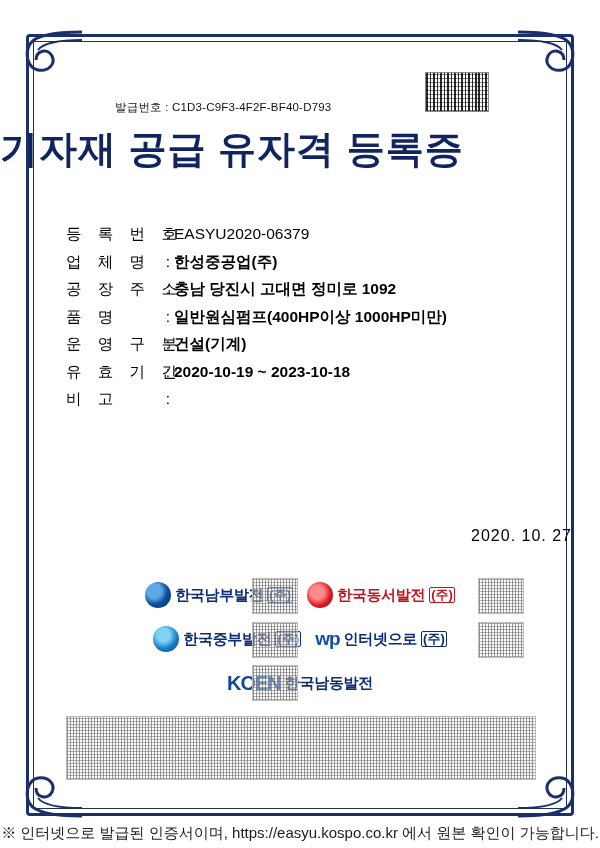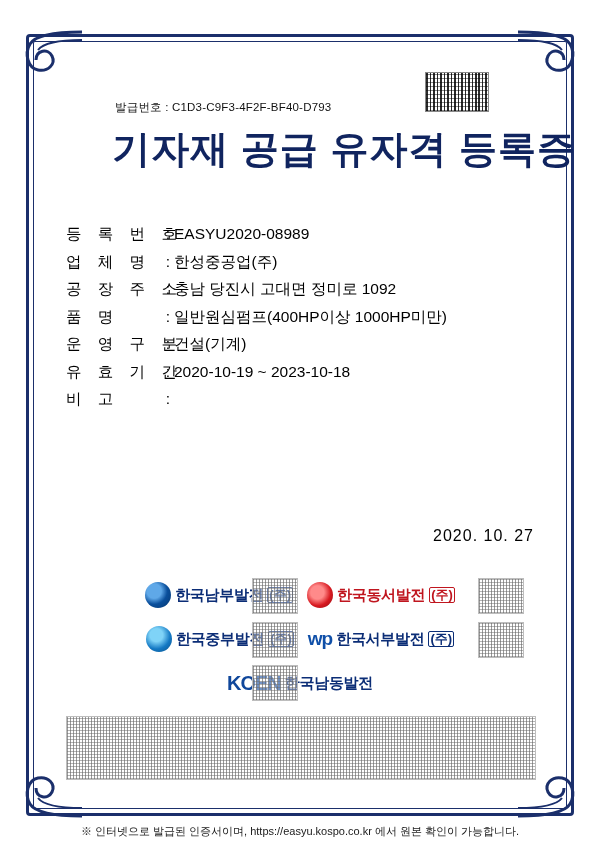--- a/index.html
+++ b/index.html
@@ -80,21 +80,21 @@
       repeating-linear-gradient(90deg, #2b2b2b 0 1.5px, #ffffff 1.5px 3.5px),
       repeating-linear-gradient(0deg, rgba(40,40,40,.55) 0 1.5px, rgba(255,255,255,0) 1.5px 4px);
     background-blend-mode: multiply;
   }
 
   
   .title {
     position: absolute;
     left: 0; top: 124px;
     width: 576px;
-    text-align: right;
+    text-align: left;
     font-size: 38px;
     font-weight: bold;
     color: #10245f;
     letter-spacing: 1px;
     white-space: nowrap;
   }
 
   
   .fields {
     position: absolute;
@@ -113,32 +113,32 @@
     flex: 0 0 96px;
     letter-spacing: 6px;
     white-space: nowrap;
   }
   .field-colon {
     flex: 0 0 12px;
     text-align: center;
   }
   .field-value {
     flex: 1 1 auto;
-    font-weight: normal;
+    font-weight: bold;
     white-space: nowrap;
   }
   .field-value.plain { font-weight: normal; }
   .field-row.spaced { }
 
   
   .issue-date {
     position: absolute;
     left: 0; top: 527px;
     width: 600px;
-    padding-right: 66px;
+    padding-right: 28px;
     box-sizing: border-box;
     text-align: right;
     font-size: 16px;
     letter-spacing: 1px;
     color: #000;
   }
 
   
   .logos {
     position: absolute;
@@ -213,21 +213,21 @@
   .noise.n4 { left: 478px; top: 622px; width: 44px; height: 34px; }
   .noise.n5 { left: 252px; top: 665px; width: 44px; height: 34px; }
   .noise.big { left: 66px; top: 716px; width: 468px; height: 62px; }
 
   
   .footer-note {
     position: absolute;
     left: 0; top: 824px;
     width: 600px;
     text-align: center;
-    font-size: 11px;
+    font-size: 15px;
     color: #1a1a1a;
     white-space: nowrap;
   }
 </style>
 </head>
 <body>
 
 <div id="certificate">
 
   <div class="frame-outer"></div>
@@ -262,21 +262,21 @@
   <div class="issue-no">발급번호 : C1D3-C9F3-4F2F-BF40-D793</div>
   <div class="qr-box"></div>
 
   <div class="title">기자재 공급 유자격 등록증</div>
 
   <div class="fields">
 
     <div class="field-row">
       <span class="field-label">등 록 번 호</span>
       <span class="field-colon">:</span>
-      <span class="field-value plain">EASYU2020-08989</span>
+      <span class="field-value plain">EASYU2020-06379</span>
     </div>
 
     <div class="field-row">
       <span class="field-label">업    체    명</span>
       <span class="field-colon">:</span>
       <span class="field-value">한성중공업(주)</span>
     </div>
 
     <div class="field-row">
       <span class="field-label">공 장 주 소</span>
@@ -328,21 +328,21 @@
     </div>
 
     <div class="logo-row">
       <div class="logo">
         <span class="logo-mark mark-komipo"></span>
         <span class="logo-text">한국중부발전</span>
         <span class="logo-suffix">(주)</span>
       </div>
       <div class="logo">
         <span class="wp-mark">wp</span>
-        <span class="logo-text">한국서부발전</span>
+        <span class="logo-text">인터넷으로</span>
         <span class="logo-suffix">(주)</span>
       </div>
     </div>
 
     <div class="logo-row">
       <div class="logo">
         <span class="koen-mark">KOEN</span>
         <span class="logo-text">한국남동발전</span>
       </div>
     </div>

